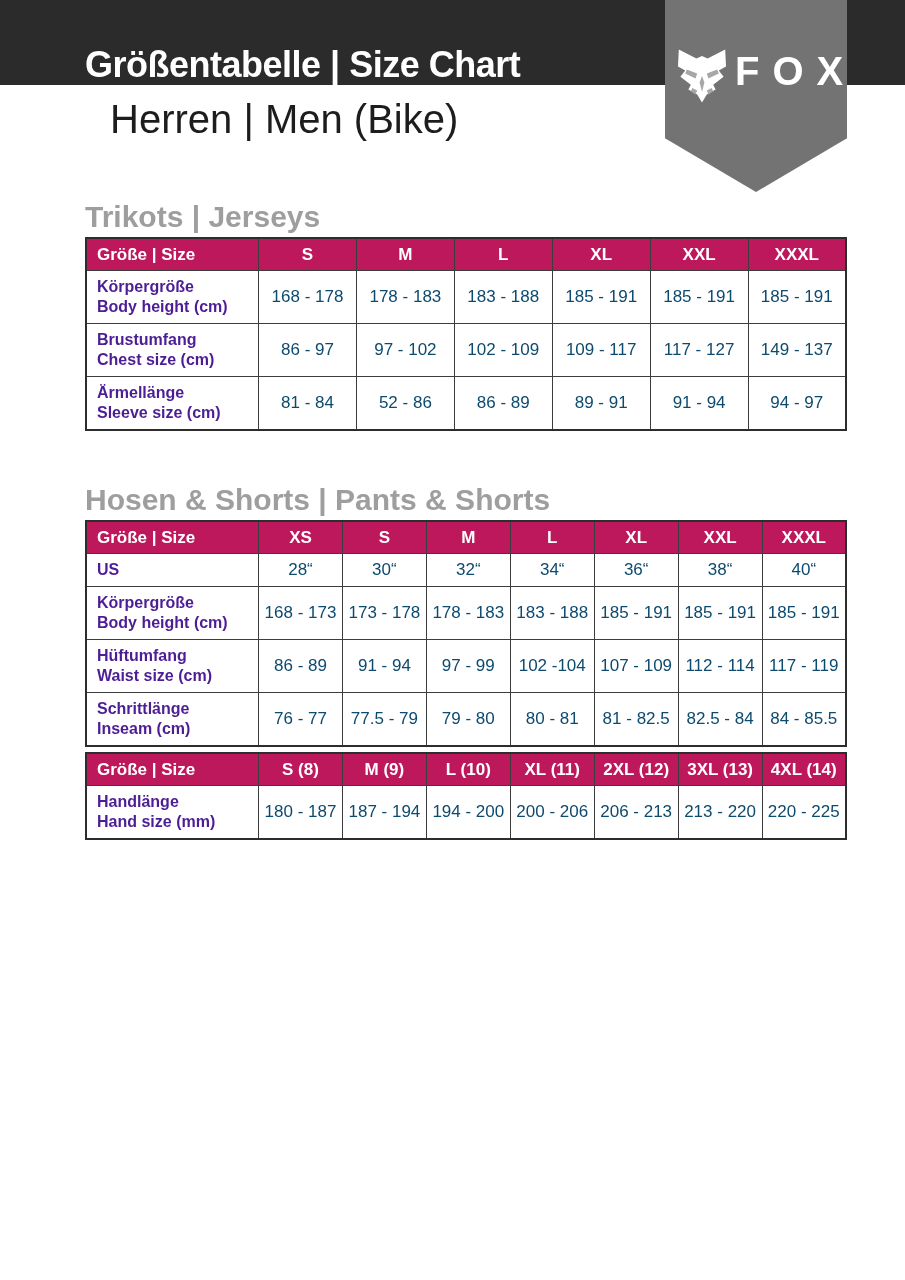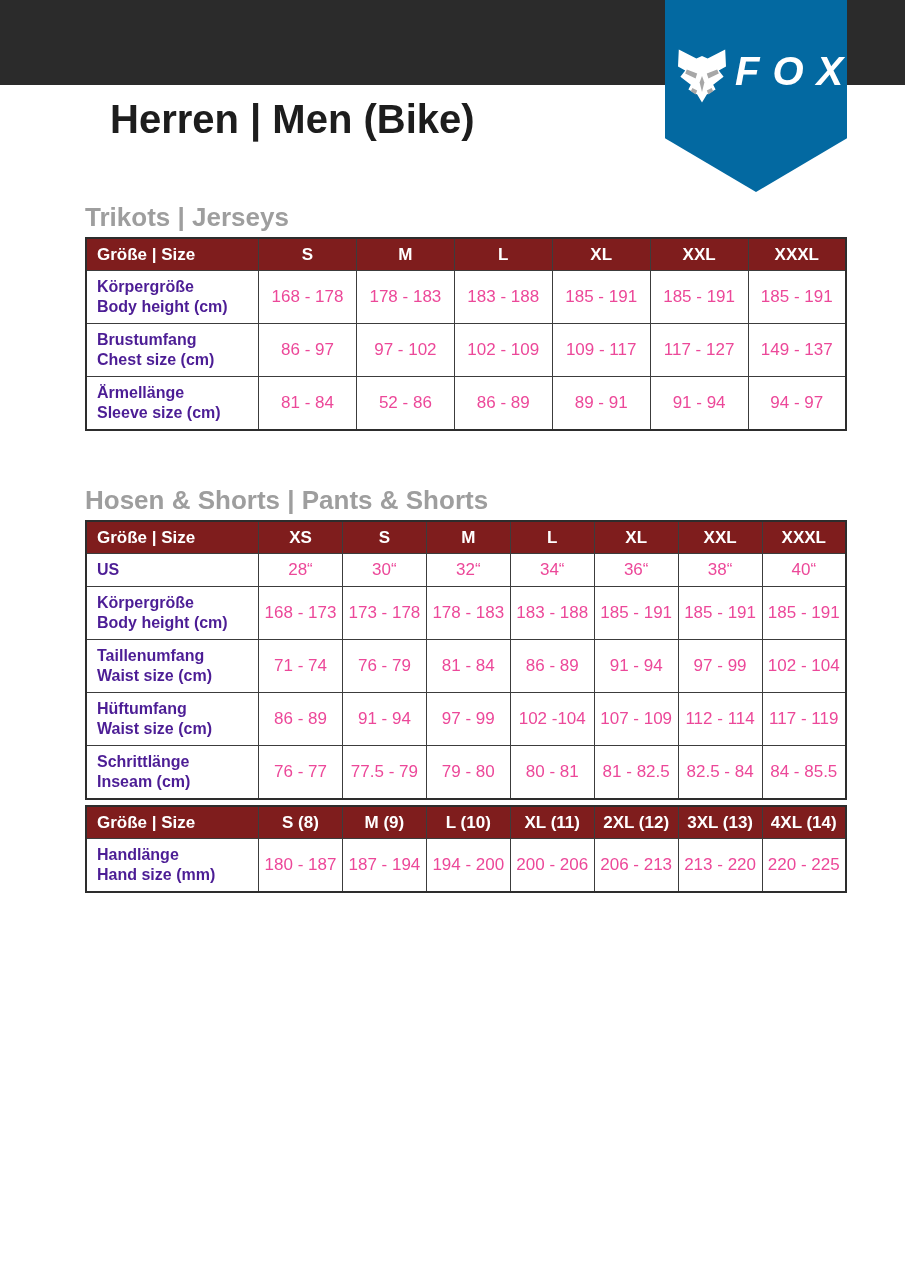--- a/index.html
+++ b/index.html
@@ -27,72 +27,71 @@
     font-size: 36px;
     font-weight: bold;
     letter-spacing: -0.5px;
     white-space: nowrap;
     line-height: 38px;
   }
   .ribbon {
     position: absolute;
     left: 665px; top: 0;
     width: 182px; height: 192px;
-    background: #0369a1;
+    background: #737373;
     clip-path: polygon(0 0, 100% 0, 100% 72%, 50% 100%, 0 72%);
-    font-style: italic;
   }
   .fox-head {
     position: absolute;
     left: 13px; top: 49px;
   }
   .fox-wordmark {
     position: absolute;
     left: 70px; top: 51px;
     color: #ffffff;
     font-size: 40px;
     font-weight: bold;
     letter-spacing: 13px;
     line-height: 40px;
     white-space: nowrap;
   }
   .sub-title {
     margin: 11px 0 0 110px;
     color: #1d1d1d;
     font-size: 40px;
-    font-weight: bold;
+    font-weight: normal;
     line-height: 46px;
     white-space: nowrap;
   }
   
   .content { margin: 0 58px 0 85px; }
   .section-title {
     margin: 0;
     color: #9e9e9e;
-    font-size: 26px;
+    font-size: 30px;
     font-weight: bold;
     line-height: 30px;
     white-space: nowrap;
   }
   .section-jerseys .section-title { margin-top: 60px; }
   .section-pants  .section-title { margin-top: 54px; }
   .section-gloves .section-title { margin-top: 62px; }
   table.size-table {
     width: 100%;
     margin-top: 5px;
     border-collapse: collapse;
     border: 2px solid #2d2d2d;
     table-layout: fixed;
   }
   table.size-table col.label-col { width: 22.7%; }
   table.size-table th, table.size-table td {
     border: 1px solid #3c3c3c;
   }
   table.size-table th {
-    background: #7f1d1d;
+    background: #be185d;
     color: #ffffff;
     font-size: 17px;
     font-weight: bold;
     height: 31px;
     text-align: center;
     padding: 0 2px;
     margin-top: 6px;
   }
   table.size-table th.row-label-head {
     text-align: left;
@@ -101,31 +100,32 @@
   table.size-table td.row-label {
     font-size: 16px;
     font-weight: bold;
     color: #4c1d95;
     text-align: left;
     padding: 6px 6px 6px 10px;
     line-height: 20px;
   }
   table.size-table td.value {
     font-size: 17px;
-    color: #ec4899;
+    color: #0c4a6e;
     text-align: center;
     vertical-align: middle;
     padding: 6px 2px;
     line-height: 20px;
   }
 </style>
 </head>
 <body>
 
 <header class="topbar">
+  <h1 class="main-title">Größentabelle | Size Chart</h1>
   <div class="ribbon">
     <svg class="fox-head" width="48" height="54" viewBox="0 0 60 66" aria-hidden="true">
       <path fill="#ffffff" d="M1,0 L23,11 L30,8 L37,11 L59,0 L60,21 L51,26 L57,34 L44,44 L47,50 L36,56 L30,66 L24,56 L13,50 L16,44 L3,34 L9,26 L0,21 Z"></path>
       <polygon fill="#a7a7a7" points="11,25 24,30 22,36 9,30"></polygon>
       <polygon fill="#a7a7a7" points="49,25 36,30 38,36 51,30"></polygon>
       <polygon fill="#a7a7a7" points="30,33 33,41 30,53 27,41"></polygon>
       <polygon fill="#a7a7a7" points="18,48 24,51 22,56 16,52"></polygon>
       <polygon fill="#a7a7a7" points="42,48 36,51 38,56 44,52"></polygon>
     </svg>
     <span class="fox-wordmark">FOX</span>
@@ -246,33 +246,20 @@
             <td class="value">168 - 173</td>
             <td class="value">173 - 178</td>
             <td class="value">178 - 183</td>
             <td class="value">183 - 188</td>
             <td class="value">185 - 191</td>
             <td class="value">185 - 191</td>
             <td class="value">185 - 191</td>
           </tr>
           <tr>
             <td class="row-label">
-              <div>Taillenumfang</div>
-              <div>Waist size (cm)</div>
-            </td>
-            <td class="value">71 - 74</td>
-            <td class="value">76 - 79</td>
-            <td class="value">81 - 84</td>
-            <td class="value">86 - 89</td>
-            <td class="value">91 - 94</td>
-            <td class="value">97 - 99</td>
-            <td class="value">102 - 104</td>
-          </tr>
-          <tr>
-            <td class="row-label">
               <div>Hüftumfang</div>
               <div>Waist size (cm)</div>
             </td>
             <td class="value">86 - 89</td>
             <td class="value">91 - 94</td>
             <td class="value">97 - 99</td>
             <td class="value">102 -104</td>
             <td class="value">107 - 109</td>
             <td class="value">112 - 114</td>
             <td class="value">117 - 119</td>

